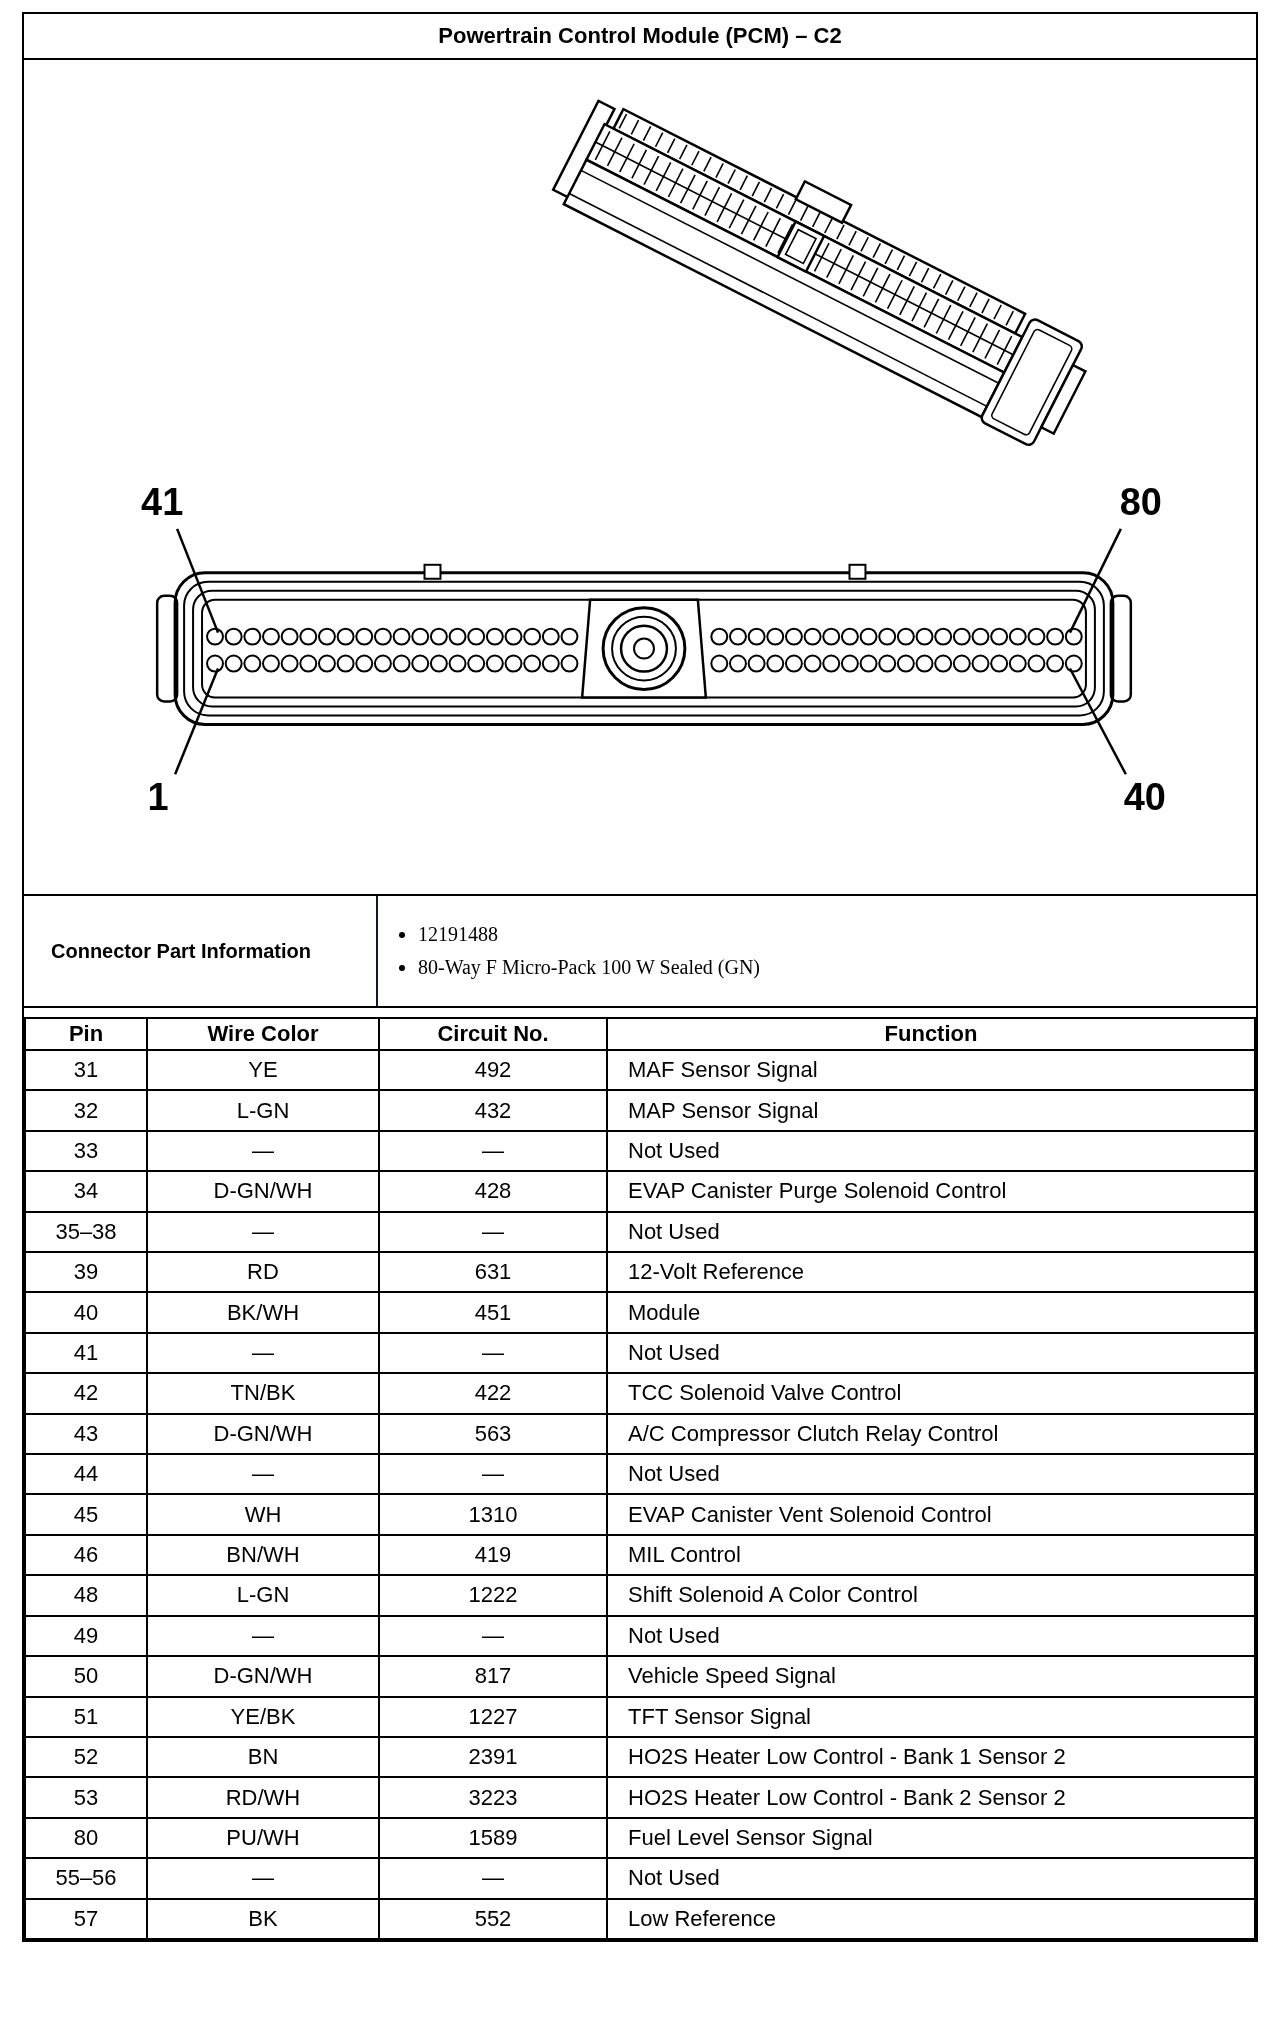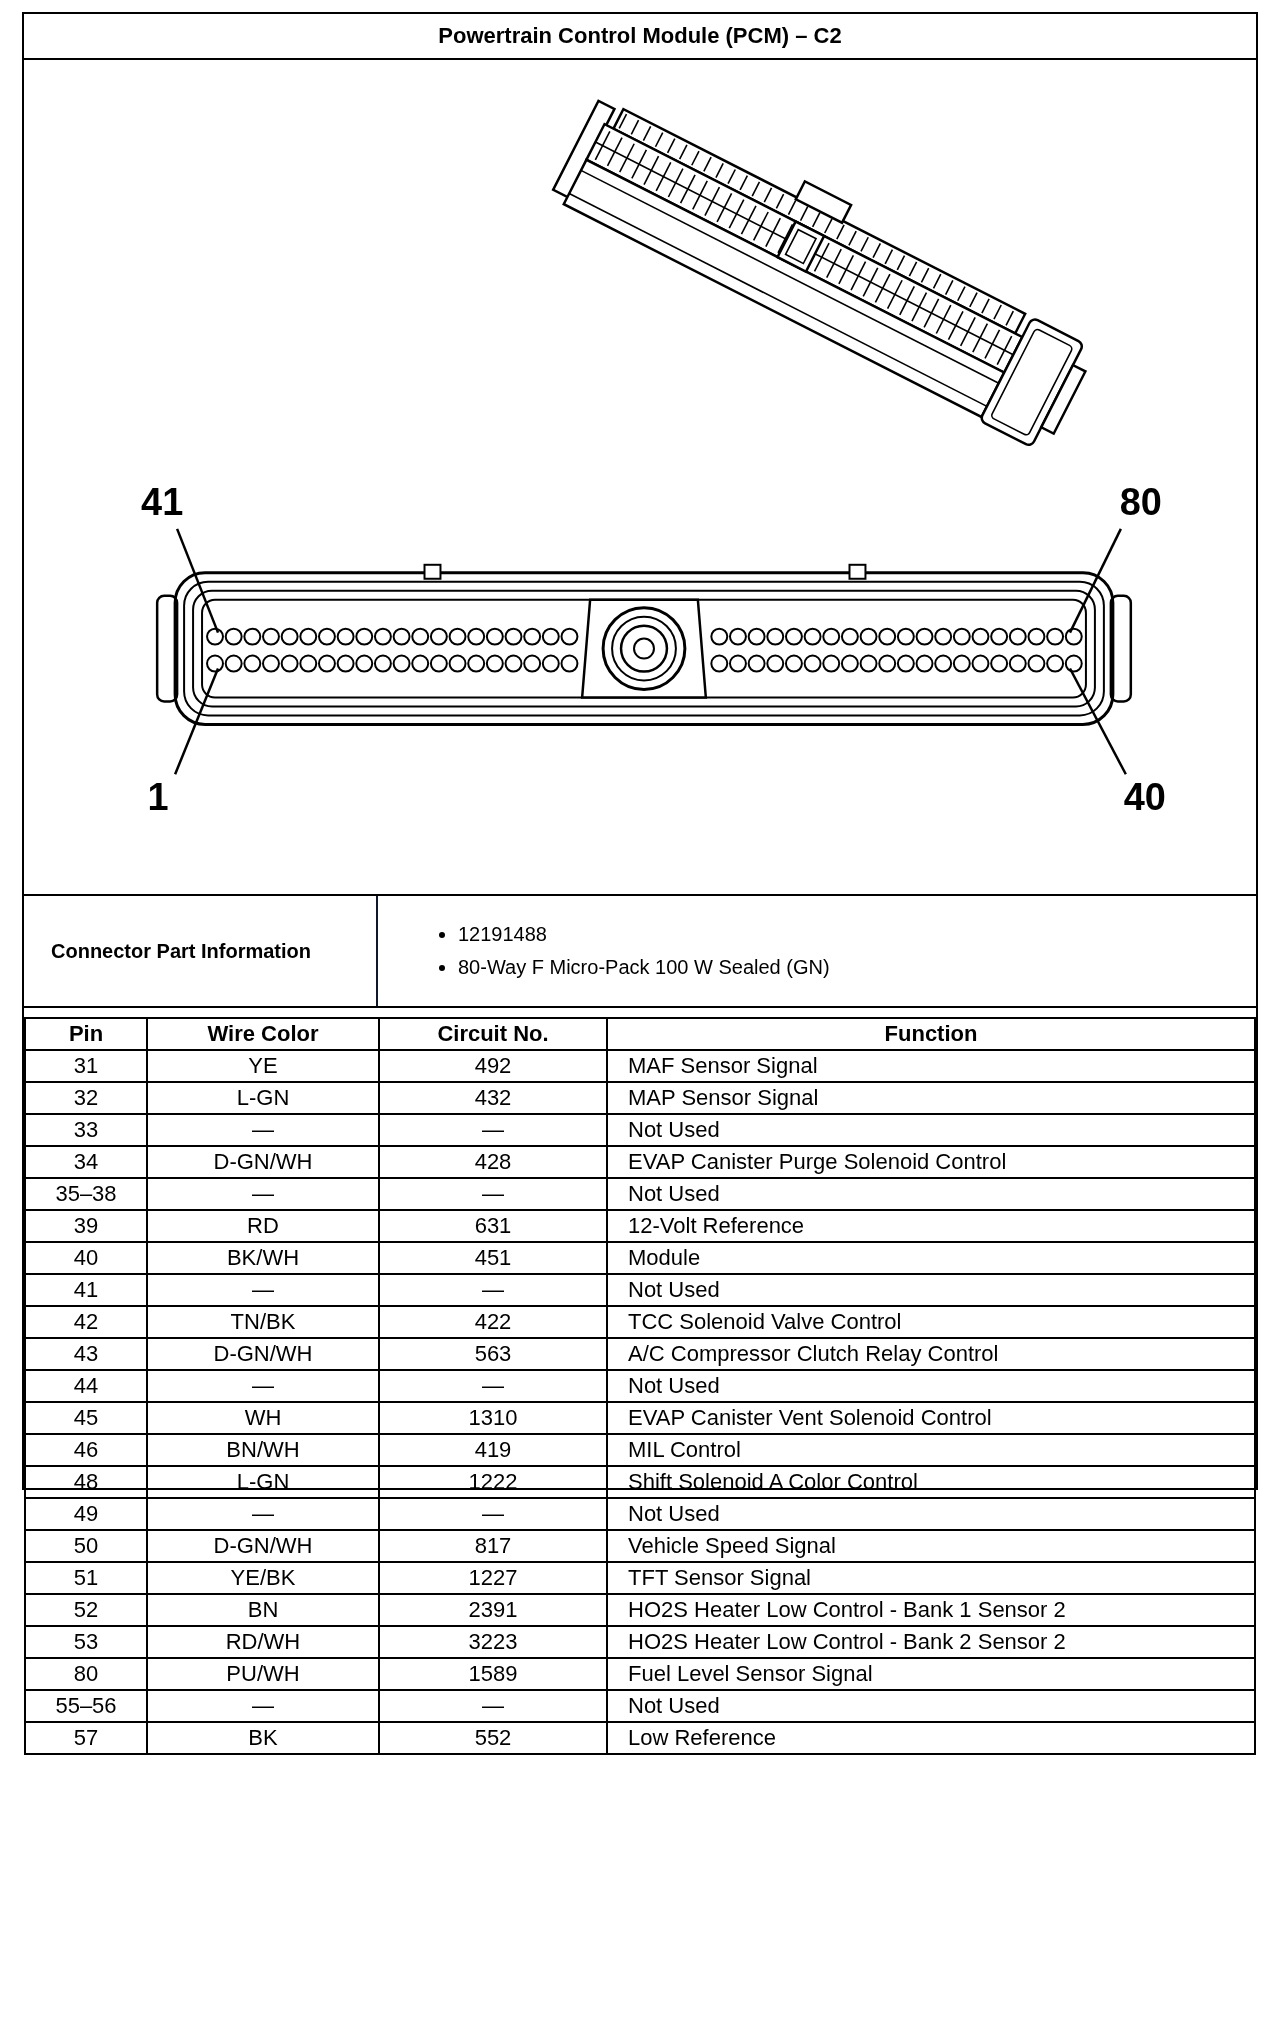--- a/index.html
+++ b/index.html
@@ -3,21 +3,21 @@
 <meta charset="utf-8">
 <style>
   * { margin:0; padding:0; box-sizing:border-box; }
   html,body { background:#fff; }
   body {
     width:1280px; height:2026px; position:relative;
     color:#000; font-family:"Liberation Sans", sans-serif;
     overflow:hidden;
   }
   .doc {
-    position:absolute; left:22px; top:12px; width:1236px; height:1478px;
+    position:absolute; left:22px; top:12px; width:1236px; height:1930px;
     border:2px solid #000; background:#fff;
     display:flex; flex-direction:column;
   }
   .title-bar {
     flex:0 0 46px; border-bottom:2px solid #000;
     display:flex; align-items:center; justify-content:center;
     font-weight:bold; font-size:22px;
   }
   .diagram { flex:0 0 836px; border-bottom:2px solid #000; position:relative; }
   .diagram svg { position:absolute; left:0; top:0; width:100%; height:100%; }
@@ -25,21 +25,21 @@
     flex:0 0 112px; border-bottom:2px solid #000;
     display:flex; align-items:stretch; font-size:20px;
   }
   .cpi-label {
     flex:0 0 354px; border-right:2px solid #0f172a;
     display:flex; align-items:center; padding-left:27px;
     font-weight:bold;
     text-align:right;
   }
   .cpi-values { flex:1; display:flex; align-items:center; }
-  .cpi-values ul { list-style:disc; padding-left:80px; }
+  .cpi-values ul { list-style:disc; padding-left:40px;font-family:Liberation Serif, serif; }
   .cpi-values li { padding:5px 0; }
   .gap { flex:0 0 9px; }
   .table-wrap { flex:1 1 auto; display:flex; }
   table.pin-table {
     width:100%; height:100%;
     border-collapse:collapse; font-size:22px;
   }
   table.pin-table th, table.pin-table td {
     border:2px solid #000; text-align:center; padding:2px 6px;
   }

